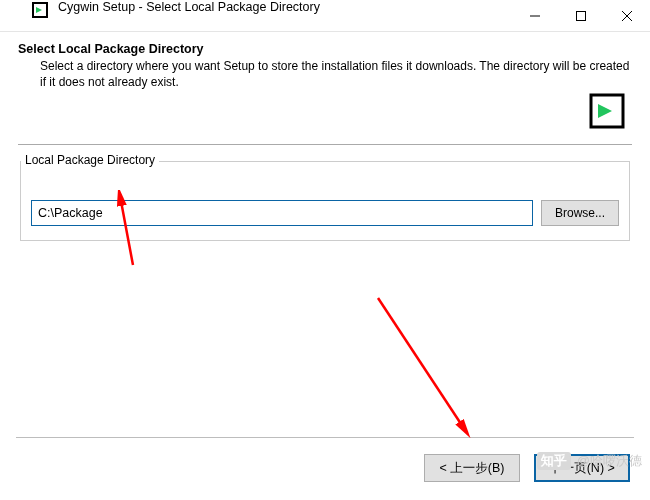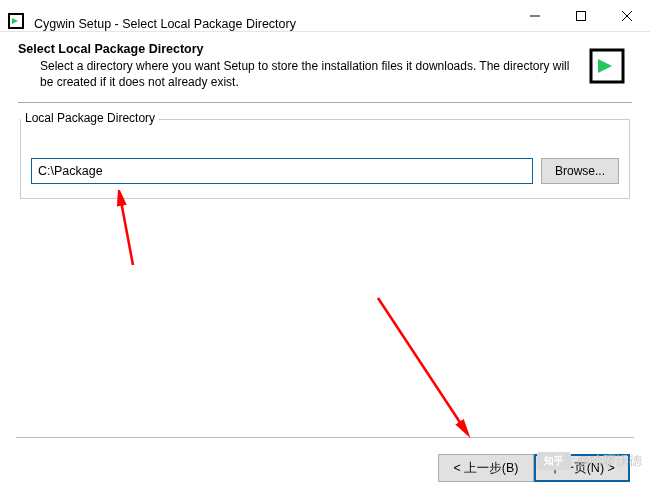--- a/index.html
+++ b/index.html
@@ -1,39 +1,40 @@
 <!DOCTYPE html>
 <html><head>
 <meta charset="utf-8">
 <style>
   * { box-sizing: border-box; font-family: "Segoe UI", Tahoma, sans-serif; }
   html, body { margin: 0; padding: 0; }
   body { width: 650px; height: 500px; background: #fff; overflow: hidden; position: relative; }
 
   
   .titlebar {
-    height: 32px; display: flex; align-items: flex-end; background: #fff;
+    height: 32px; display: flex; align-items: flex-start; background: #fff;
     border-bottom: 1px solid #e5e5e5;
+    padding-left: 24px;
   }
   .titlebar .app-icon {
     width: 20px; height: 20px; margin: 0 8px 0 6px; display: flex; align-items: center; justify-content: center;
   }
   .titlebar .title { font-size: 12.5px; color: #000; flex: 1; }
   .win-controls { display: flex; height: 100%; }
   .win-btn {
     width: 46px; height: 100%; display: flex; align-items: center; justify-content: center;
     color: #000; font-size: 13px;
   }
   .win-btn svg { stroke: #000; }
 
   
   .header {
     padding: 10px 18px 8px 18px;
   }
-  .header-row { display: flex; align-items: center; }
+  .header-row { display: flex; align-items: flex-end; flex-direction: column; }
   .header-text { flex: 1; }
   .header-title { font-size: 12.5px; font-weight: 600; color: #000; margin-bottom: 2px; }
   .header-desc { font-size: 12px; color: #000; padding-left: 22px; line-height: 1.35; }
   .header-logo { width: 42px; height: 42px; display: flex; align-items: center; justify-content: center; margin-right: 4px; }
   .hr { height: 1px; background: #aaa; margin: 4px 18px 0 18px; }
 
   
   .body-area { padding: 16px 20px 0 20px; }
   .groupbox {
     border: 1px solid #ccc; position: relative; padding: 16px 10px 14px 10px;
@@ -48,39 +49,39 @@
     font-size: 12.5px; font-family: inherit; outline: none;
   }
   .browse-btn {
     width: 78px; height: 26px; border: 1px solid #adadad; background: #e1e1e1;
     font-size: 12px; cursor: default; display: flex; align-items: center; justify-content: center;
   }
 
   
   .footer-hr { position: absolute; left: 16px; right: 16px; bottom: 62px; height: 1px; background: #bdbdbd; }
   .footer {
-    position: absolute; bottom: 18px; right: 20px; display: flex; gap: 0; padding-left: 36px;
+    position: absolute; bottom: 18px; right: 20px; display: flex; gap: 14px; padding-left: 36px;
   }
   .wiz-btn {
     min-width: 96px; height: 28px; border: 1px solid #adadad; background: #e1e1e1;
     font-size: 12.5px; display: flex; align-items: center; justify-content: center; padding: 0 10px;
   }
   .wiz-btn.primary { border: 2px solid #0a64a4; background: #e1e1e1; }
 
   
   .arrow { position: absolute; pointer-events: none; }
 
   
   .watermark {
     position: absolute; right: 8px; bottom: 30px; display: flex; align-items: center; gap: 6px;
     color: #c9c9c9; font-size: 13px;
   }
   .zhihu-badge {
     width: 34px; height: 18px; border-radius: 3px; background: #d9d9d9; color: #fff;
-    display: flex; align-items: center; justify-content: center; font-size: 10px; font-weight: 600;
+    display: flex; align-items: center; justify-content: center; font-size: 13px; font-weight: 600;
   }
 </style>
 </head>
 <body>
 
 <div class="titlebar">
   <div class="app-icon">
     <svg width="18" height="18" viewBox="0 0 18 18">
       <rect x="2" y="2" width="14" height="14" fill="none" stroke="#000" stroke-width="2"></rect>
       <polygon points="5,6 11,9 5,12" fill="#22c55e"></polygon>

